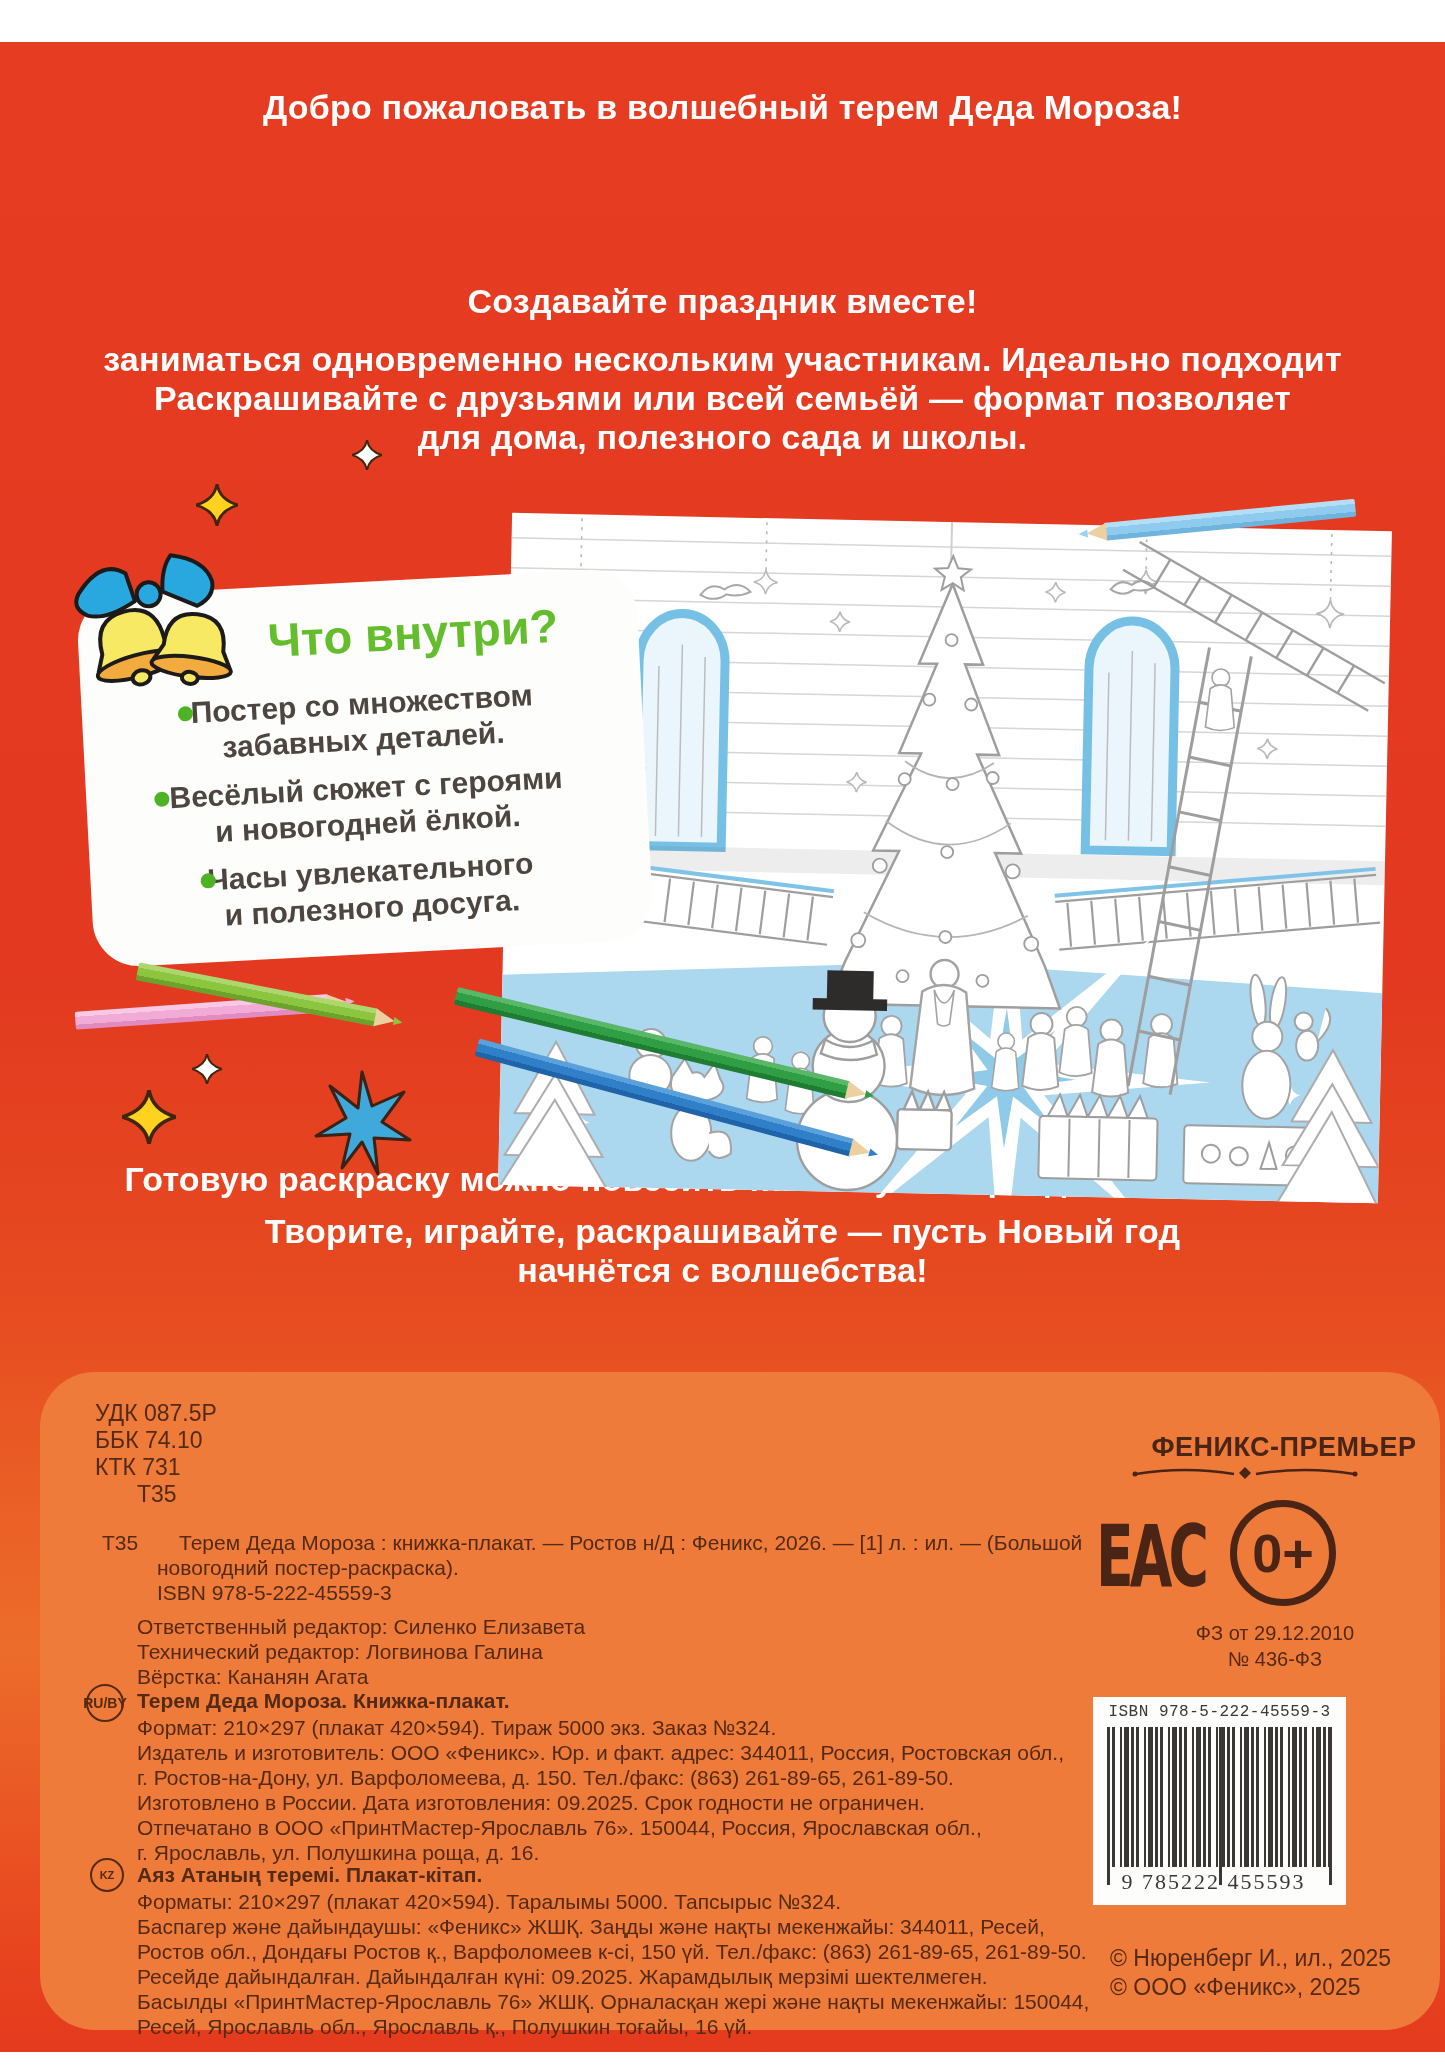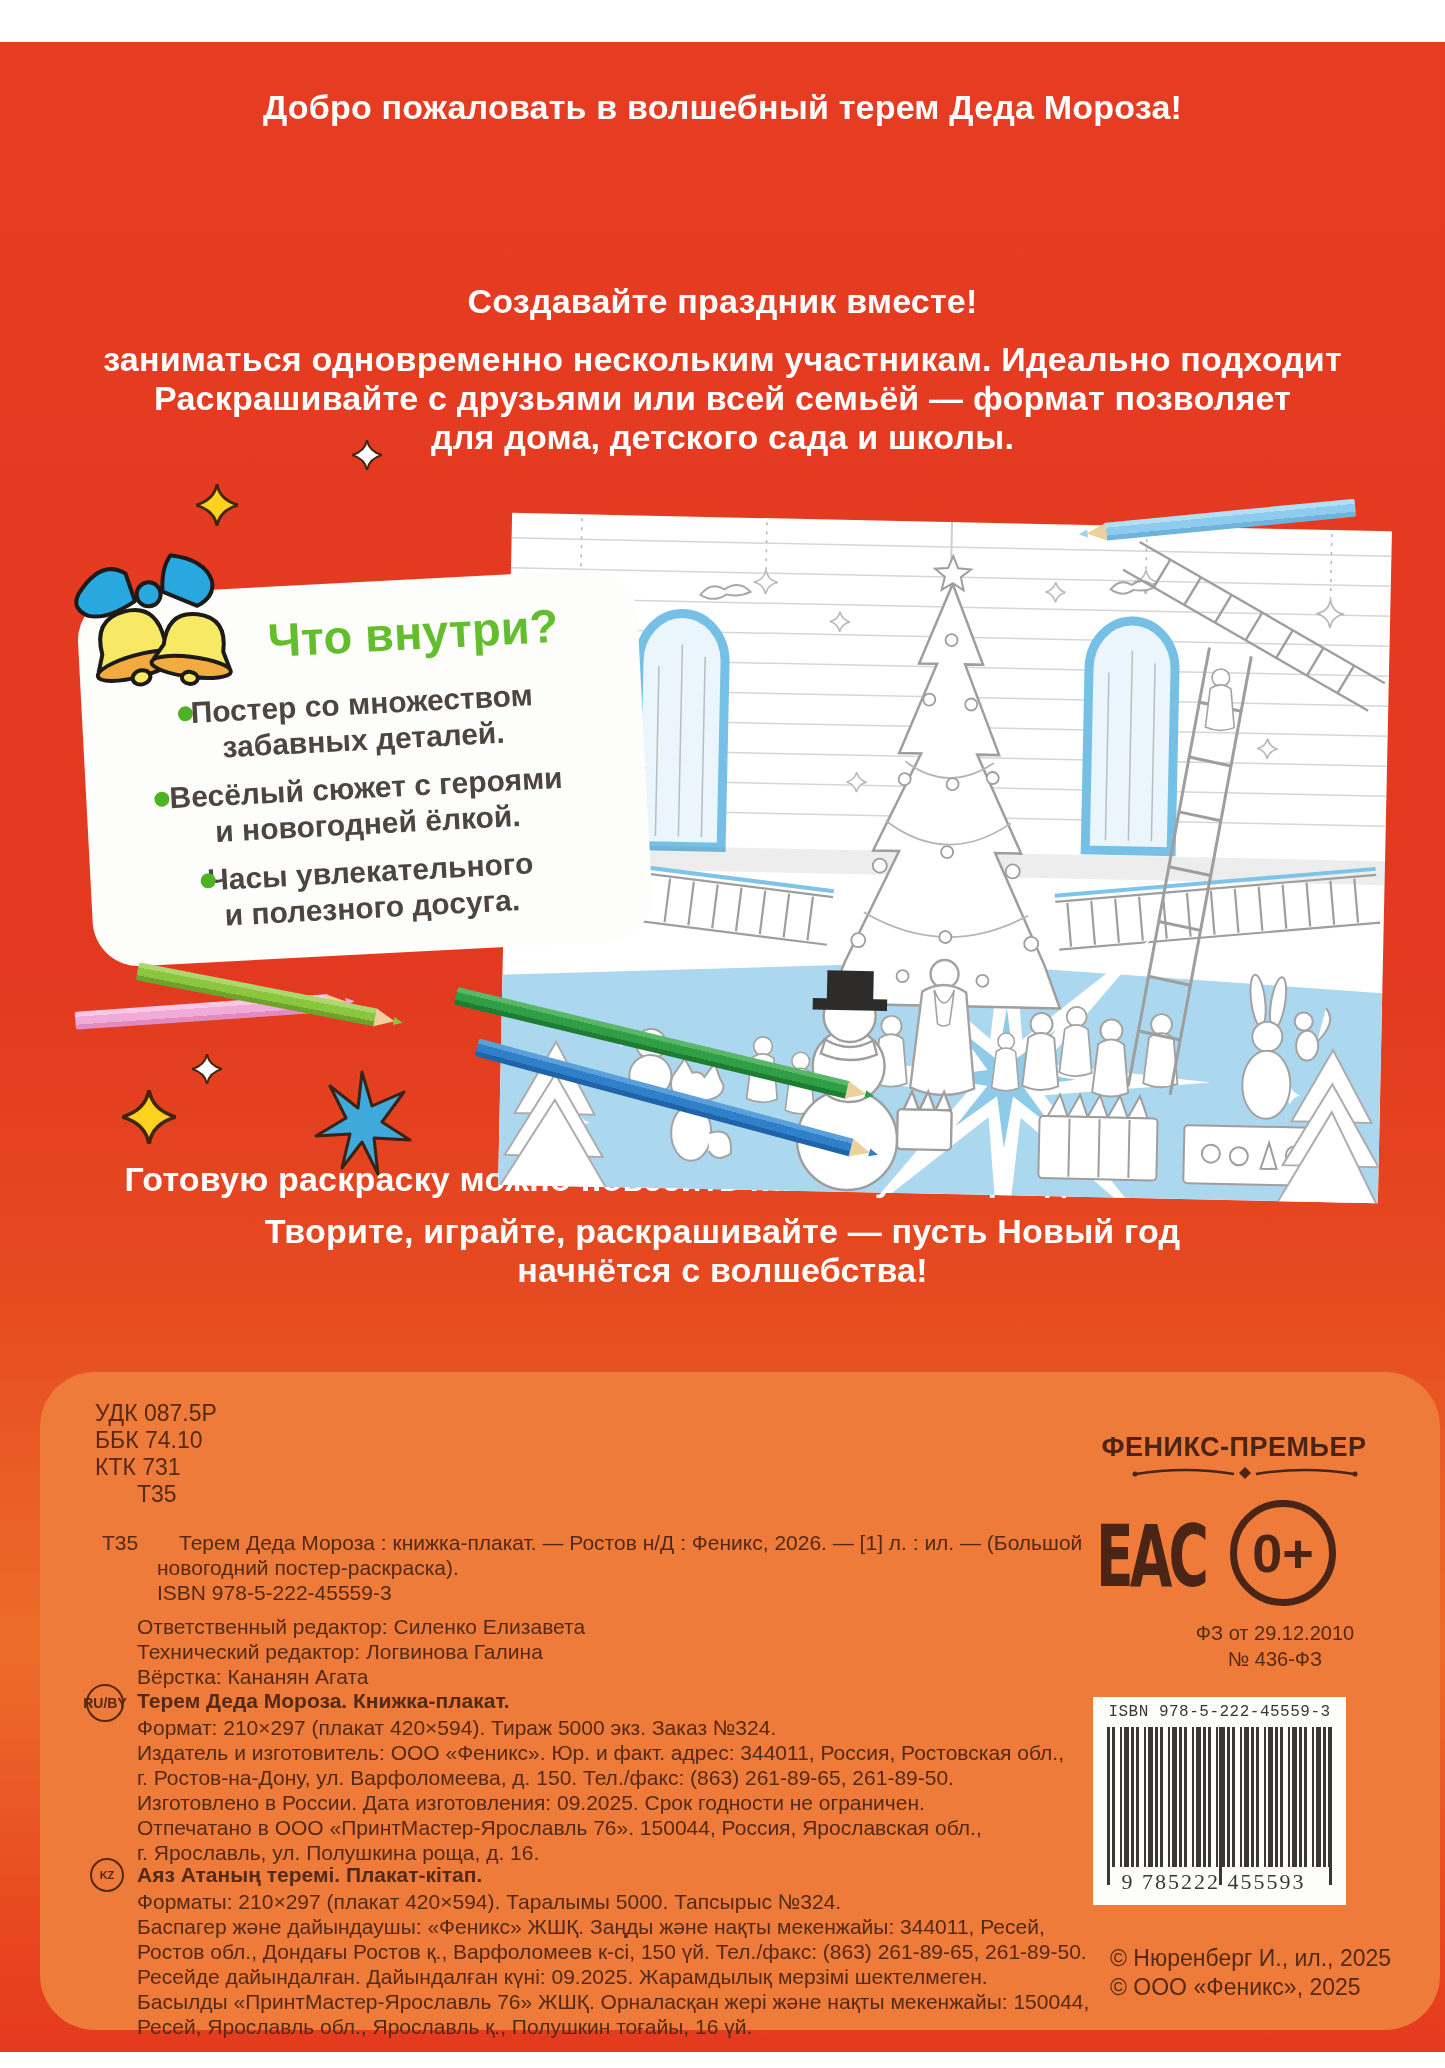--- a/index.html
+++ b/index.html
@@ -35,21 +35,21 @@
   .pencil.tip-left .pencil-body{left:26px;right:0;}
   .pencil.tip-left .pencil-wood{left:8px;border-left:none;border-right:20px solid #ecd0a0;}
   .pencil.tip-left .pencil-lead{left:0;border-left:none;border-right:9px solid var(--lead);}
   
   .panel{position:absolute;left:40px;top:1330px;width:1400px;height:658px;background:#ee7b39;
          border-radius:55px;z-index:2;color:#542a16;}
   .ptext{position:absolute;font-size:21px;line-height:25px;color:#542a16;}
   .ptext .line{display:block;}
   .badge{position:absolute;width:34px;height:34px;border:2.5px solid #542a16;border-radius:50%;
          display:flex;align-items:center;justify-content:center;font-weight:700;color:#542a16;}
-  .brand{position:absolute;left:1044px;top:60px;width:300px;text-align:center;font-weight:700;
+  .brand{position:absolute;left:1094px;top:60px;width:300px;text-align:center;font-weight:700;
          font-size:27px;letter-spacing:.5px;color:#4a2414;}
   .eac-wrap{position:absolute;left:1056px;top:140px;width:120px;height:90px;}
   .age{position:absolute;left:1190px;top:128px;width:92px;height:92px;border:7px solid #4a2414;
        border-radius:50%;display:flex;align-items:center;justify-content:center;
        font-size:54px;font-weight:700;color:#4a2414;}
   .law{position:absolute;left:1110px;top:248px;width:250px;text-align:center;font-size:20px;
        line-height:26px;color:#542a16;}
   .barcode{position:absolute;left:1053px;top:325px;width:253px;height:208px;background:#fdfdfb;}
   .bc-isbn{position:absolute;left:0;right:0;top:6px;text-align:center;color:#3b3734;
            font-family:"Liberation Mono",monospace;font-size:16px;letter-spacing:.5px;white-space:nowrap;}
@@ -68,21 +68,21 @@
 
   <div class="t" style="top:46px;">
     <span class="line">Добро пожаловать в волшебный терем Деда Мороза!</span>
   </div>
   <div class="t" style="top:240px;">
     <span class="line">Создавайте праздник вместе!</span>
   </div>
   <div class="t" style="top:298px;">
     <span class="line" style="display:block">заниматься одновременно нескольким участникам. Идеально подходит</span>
     <span class="line">Раскрашивайте с друзьями или всей семьёй — формат позволяет</span>
-    <span class="line" style="display:block">для дома, детского сада и школы.</span>
+    <span class="line" style="display:block">для дома, полезного сада и школы.</span>
   </div>
 
   <svg class="sparkle" style="left:352px;top:398px;" width="30" height="30" viewBox="0 0 24 24">
     <path d="M12,0 Q13.5,9 24,12 Q13.5,15 12,24 Q10.5,15 0,12 Q10.5,9 12,0Z" fill="#fff" stroke="#40260f" stroke-width="1.6"></path>
   </svg>
   <svg class="sparkle" style="left:196px;top:442px;" width="42" height="42" viewBox="0 0 24 24">
     <path d="M12,0 Q13.5,9 24,12 Q13.5,15 12,24 Q10.5,15 0,12 Q10.5,9 12,0Z" fill="#ffd21f" stroke="#40260f" stroke-width="1.6"></path>
   </svg>
 
   <div class="poster">

